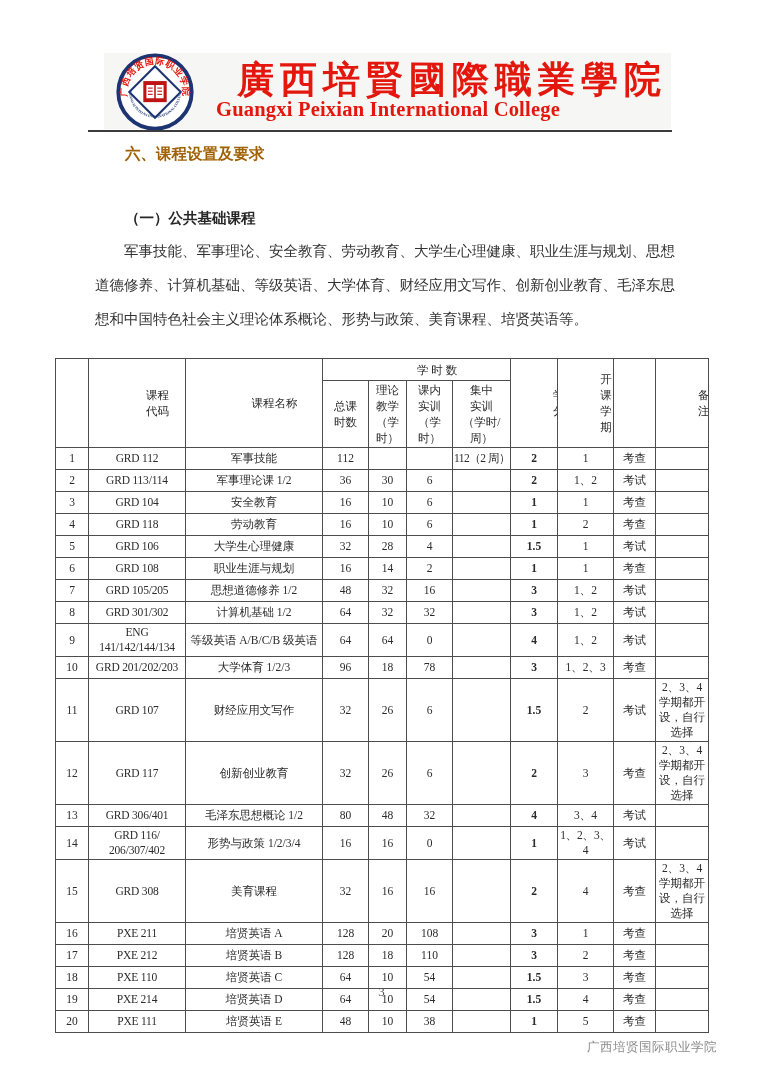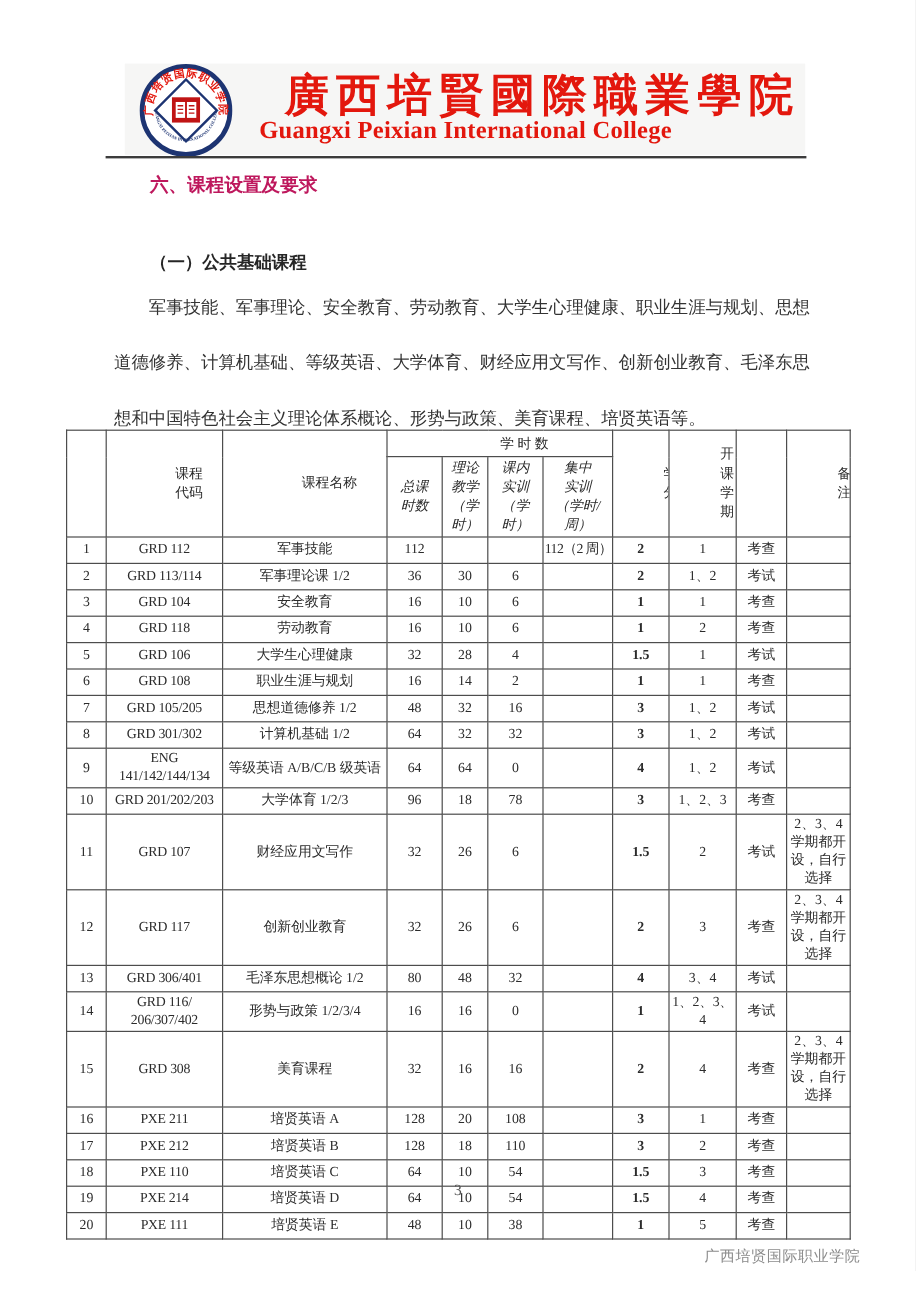--- a/index.html
+++ b/index.html
@@ -32,33 +32,33 @@
     font-size:20.5px; font-weight:bold; color:#e3170d;
     white-space:nowrap; letter-spacing:0.2px;
   }
   .divider {
     position:absolute; left:88px; top:130px; width:584px; height:2px;
     background:#3c3c3c;
   }
   
   .sec-heading {
     position:absolute; left:125px; top:144px;
-    font-size:15.5px; font-weight:bold; color:#be185d;
+    font-size:15.5px; font-weight:bold; color:#a16207;
   }
   .intro {
     position:absolute; left:125px; top:178px;
     font-size:14.5px; color:#333;
   }
   .sub-heading {
     position:absolute; left:125px; top:209px;
     font-size:14.5px; font-weight:bold; color:#262626;text-align:right;
   }
   .course-para {
     position:absolute; left:95px; top:234px; width:580px;
-    font-size:14.5px; line-height:46px; color:#333;
+    font-size:14.5px; line-height:34px; color:#333;
     text-align:justify; text-indent:2em;
   }
   .table-caption {
     position:absolute; left:125px; top:332px;
     font-size:14.5px; font-weight:bold; color:#262626;
     letter-spacing:0.3px;
   }
   
   table.course {
     position:absolute; left:55px; top:358px; width:653px;
@@ -67,21 +67,21 @@
   table.course th, table.course td {
     border:1px solid #4d4d4d;
     text-align:center; vertical-align:middle;
     font-size:11.5px; color:#2b2b2b;
     padding:1px 1px; overflow:hidden;
   }
   table.course th {
     font-weight:normal; white-space:pre-line; line-height:16px;
   }
   tr.hdr-top th { height:22px;padding-left:42px; }
-  tr.hdr-sub th { height:60px;font-style:italic; }
+  tr.hdr-sub th { height:60px; }
   table.course td { height:22px; line-height:15px; }
   td.code { white-space:pre-line; font-size:11px; letter-spacing:-0.2px; }
   td.conc { font-size:10px; white-space:nowrap; letter-spacing:-0.5px; }
   td.credits { font-weight:bold; font-size:12px; }
   td.num { font-size:12px; }
   td.remark { font-size:8px; line-height:10px; padding:1px 2px; }
   td.sm { font-size:8.5px; letter-spacing:-0.2px; }
   
   .page-num {
     position:absolute; left:0; top:984px; width:763px;

